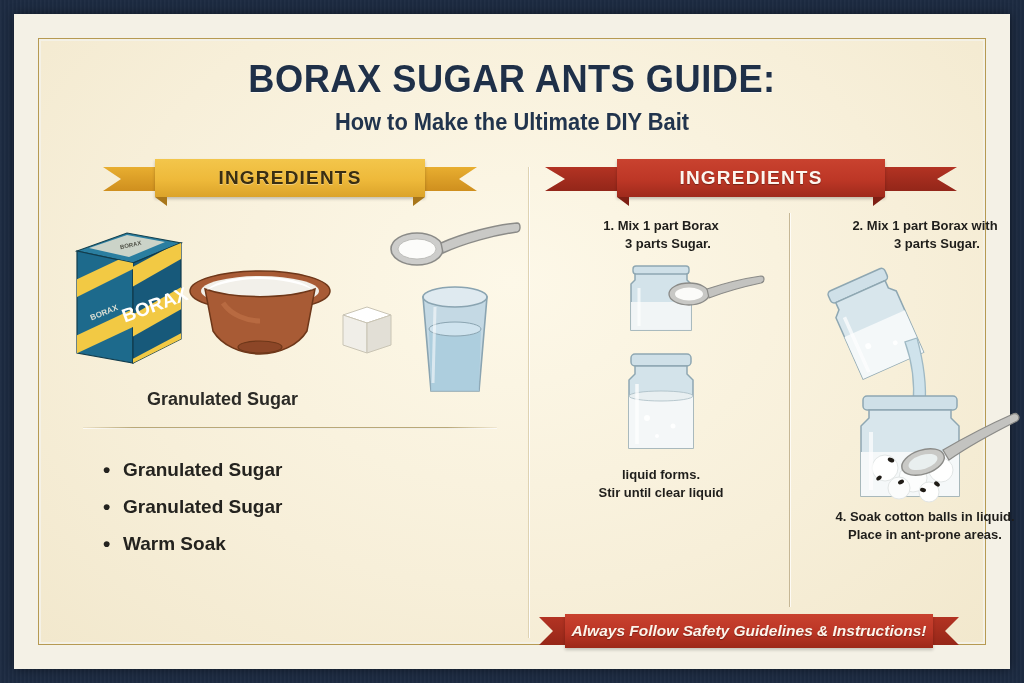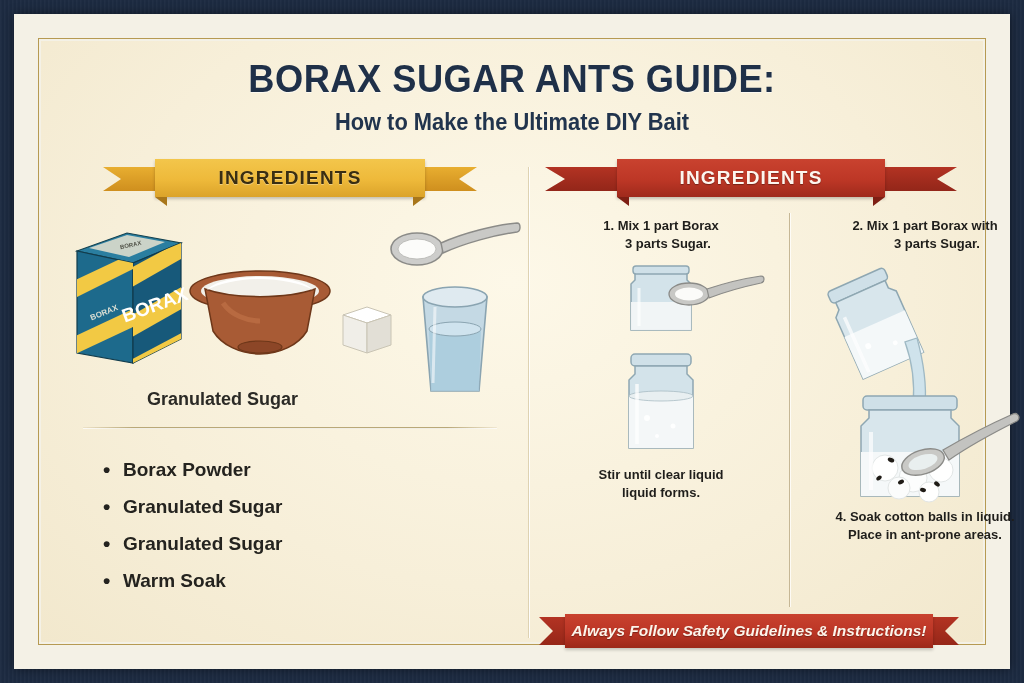--- a/index.html
+++ b/index.html
@@ -287,21 +287,20 @@
                 <ellipse cx="400" cy="118" rx="26" ry="7" fill="#cfe3ee" stroke="#8aa4b1" stroke-width="1"></ellipse>
                 <path d="M380,96 L378,172" stroke="#ffffff" stroke-width="3" opacity="0.55"></path>
               </g>
             </svg>
             <div class="caption">Granulated Sugar</div>
           </div>
 
           <div class="hrule"></div>
 
           <ul class="ing-list">
-            <li>Borax Powder</li>
             <li>Granulated Sugar</li>
             <li>Granulated Sugar</li>
             <li>Warm Soak</li>
           </ul>
         </div>
 
         <div class="col-right">
 
           <div class="ribbon ribbon-red">
             <div class="tail-l"></div>
@@ -346,22 +345,22 @@
                     <ellipse cx="118" cy="48" rx="32" ry="5" fill="#e8eff1" stroke="#a9bcc4" stroke-width="0.8"></ellipse>
                     <circle cx="104" cy="70" r="3" fill="#ffffff" opacity="0.9"></circle>
                     <circle cx="130" cy="78" r="2.5" fill="#ffffff" opacity="0.9"></circle>
                     <circle cx="114" cy="88" r="2" fill="#ffffff" opacity="0.9"></circle>
                     <path d="M94,36 L94,96" stroke="#ffffff" stroke-width="3.5" opacity="0.75"></path>
                   </g>
                 </svg>
               </div>
 
               <div class="step-text" style="margin-top:10px;">
+                <div>liquid forms.</div>
                 <div>Stir until clear liquid</div>
-                <div>liquid forms.</div>
               </div>
             </div>
 
             <div class="instr-col instr-col-2">
               <div class="step-text" style="margin-top:8px;">
                 <div>2. Mix 1 part Borax with</div>
                 <div style="padding-left:24px;">3 parts Sugar.</div>
               </div>
 
               <div class="art-slot" style="margin-top:4px;">

